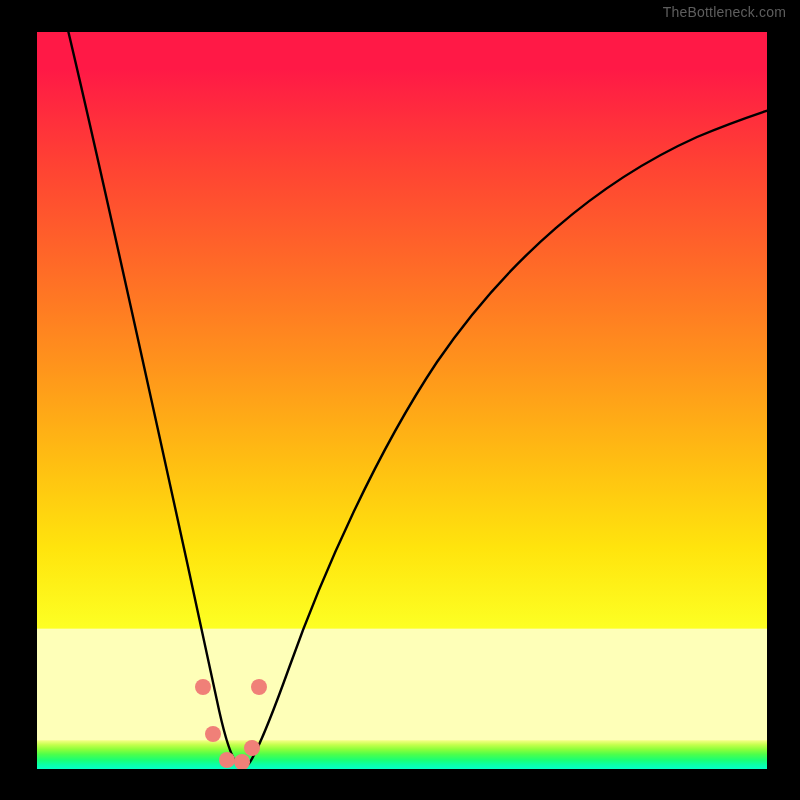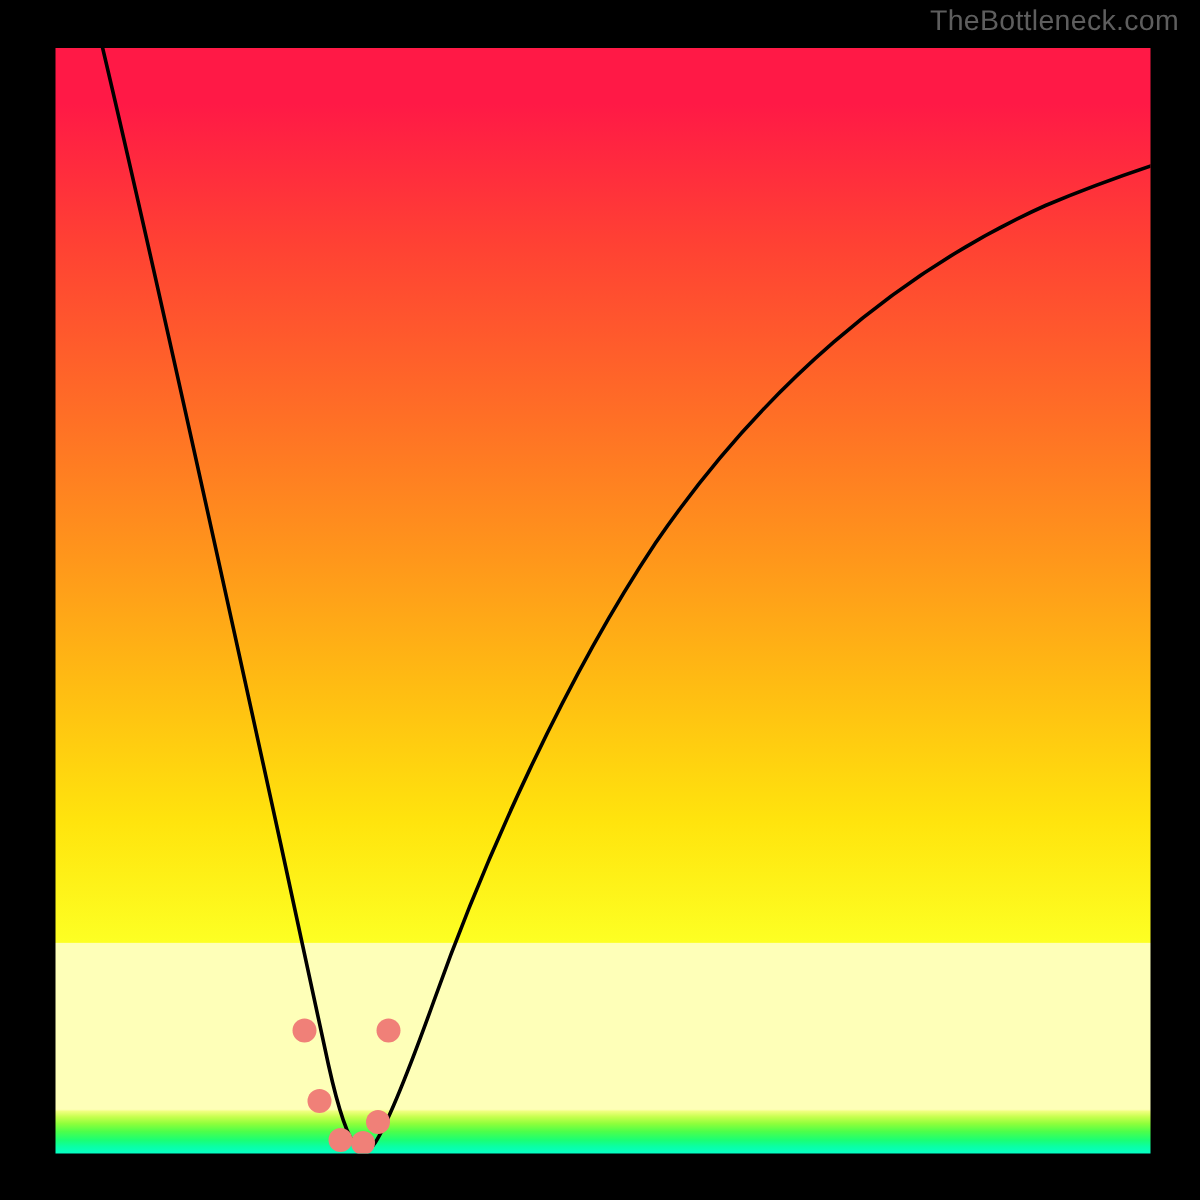--- a/index.html
+++ b/index.html
@@ -52,21 +52,21 @@
     left: 0;
     top: 0;
     width: 730px;
     height: 737px;
   }
   .watermark {
     position: absolute;
     top: 4px;
     right: 14px;
     color: #5e5e5e;
-    font-size: 19px;
+    font-size: 14px;
     letter-spacing: 0.2px;
     font-weight: 400;
   }
 </style>
 </head>
 <body>
 
 <div class="frame">
   <div class="plot">
     <svg class="curve-svg" viewBox="0 0 730 737" preserveAspectRatio="none">

